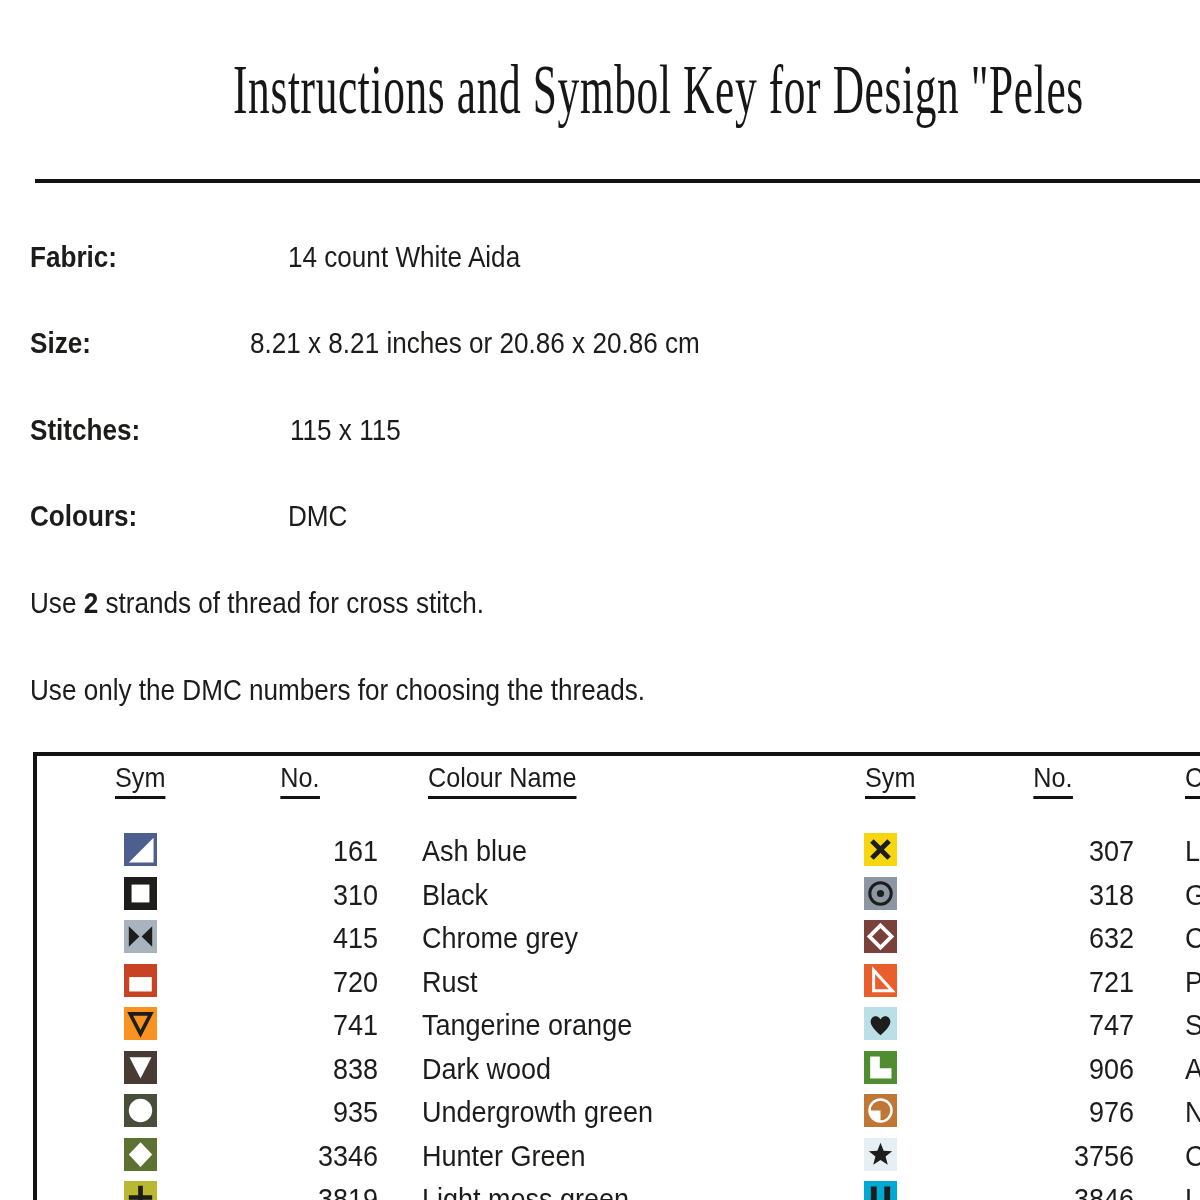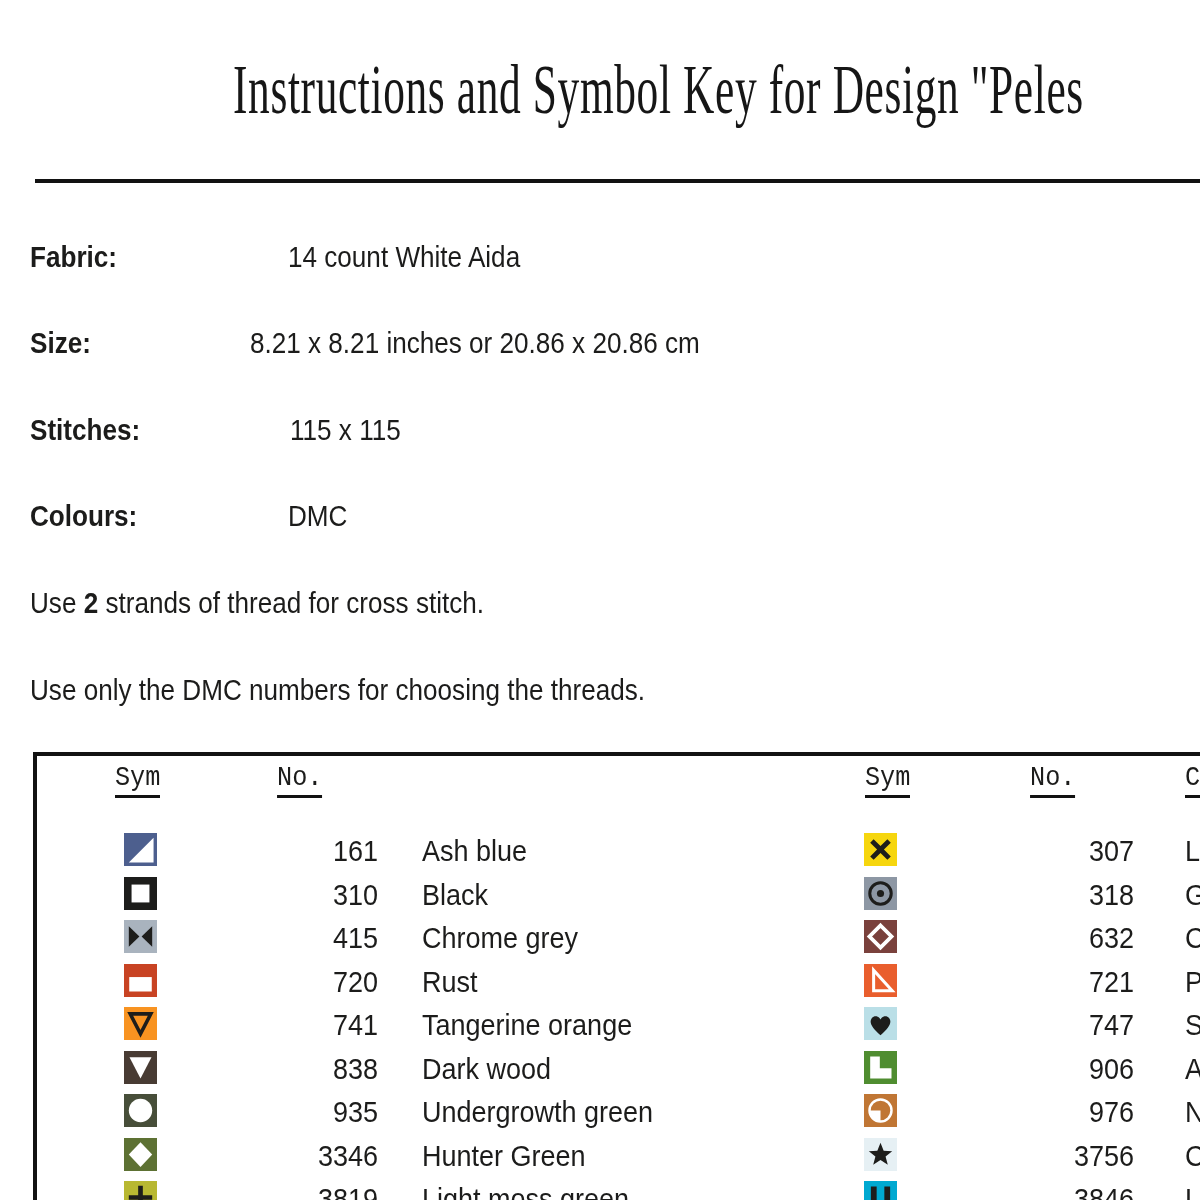--- a/index.html
+++ b/index.html
@@ -66,21 +66,20 @@
   .key-table {
     position: absolute;
     left: 33px; top: 752px;
     width: 1250px; height: 530px;
     border: 4px solid #121212;
   }
   .key-table .hdr {
     position: absolute; top: 6px;
     font-size: 28px;
     white-space: nowrap;
-    font-family: Liberation Mono, monospace;
   }
   .hdr-inner {
     display: inline-block;
     border-bottom: 3px solid #121212;
     padding-bottom: 2px;
     transform: scaleX(0.9); transform-origin: left top;
   }
   .hdr-right-align { text-align: center; }
   .hdr-right-align .hdr-inner { transform-origin: right top; }
 
@@ -132,20 +131,21 @@
   <span class="detail-label">Colours:</span>
   <span class="detail-value">DMC</span>
 </div>
 
 <p class="abs note-line" id="note-strands"><span>Use </span><span class="bold">2</span><span> strands of thread for cross stitch.</span></p>
 <p class="abs note-line" id="note-dmc">Use only the DMC numbers for choosing the threads.</p>
 
 <div class="key-table">
   <div class="hdr" id="hdr-sym-l"><span class="hdr-inner">Sym</span></div>
   <div class="hdr hdr-right-align" id="hdr-no-l"><span class="hdr-inner">No.</span></div>
+  <div class="hdr" id="hdr-name-l"><span class="hdr-inner">Colour Name</span></div>
   <div class="hdr" id="hdr-sym-r"><span class="hdr-inner">Sym</span></div>
   <div class="hdr hdr-right-align" id="hdr-no-r"><span class="hdr-inner">No.</span></div>
   <div class="hdr" id="hdr-name-r"><span class="hdr-inner">C</span></div>
   <div id="rows-host">
       <div class="sym-cell" style="left: 87px; top: 77px; background: rgb(77, 95, 142);">
         <svg viewBox="0 0 24 24">
           <path d="M21.5 3.5 V21.5 H3.5 Z" fill="#ffffff"></path>
         </svg>
       </div>
       <div class="num-cell" style="left: 180px; width: 161px; top: 78px;">161</div>

